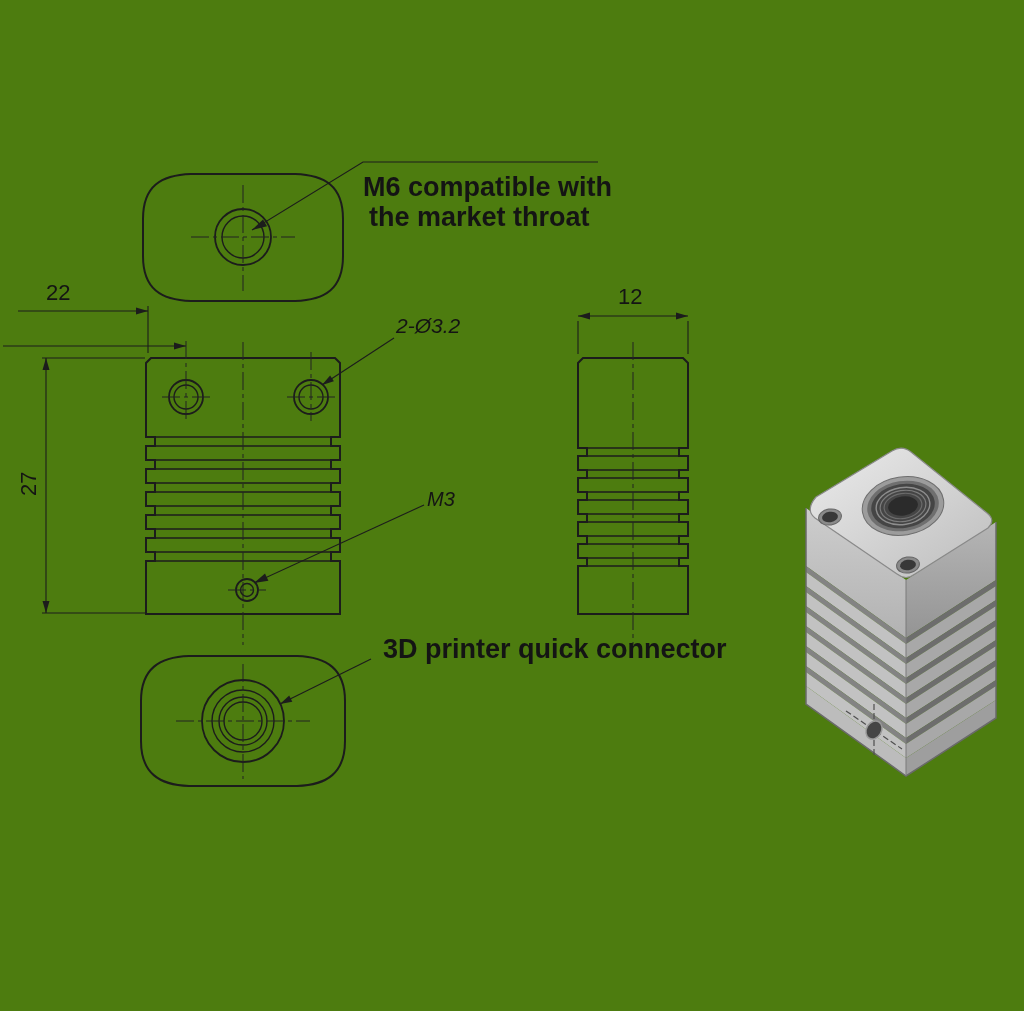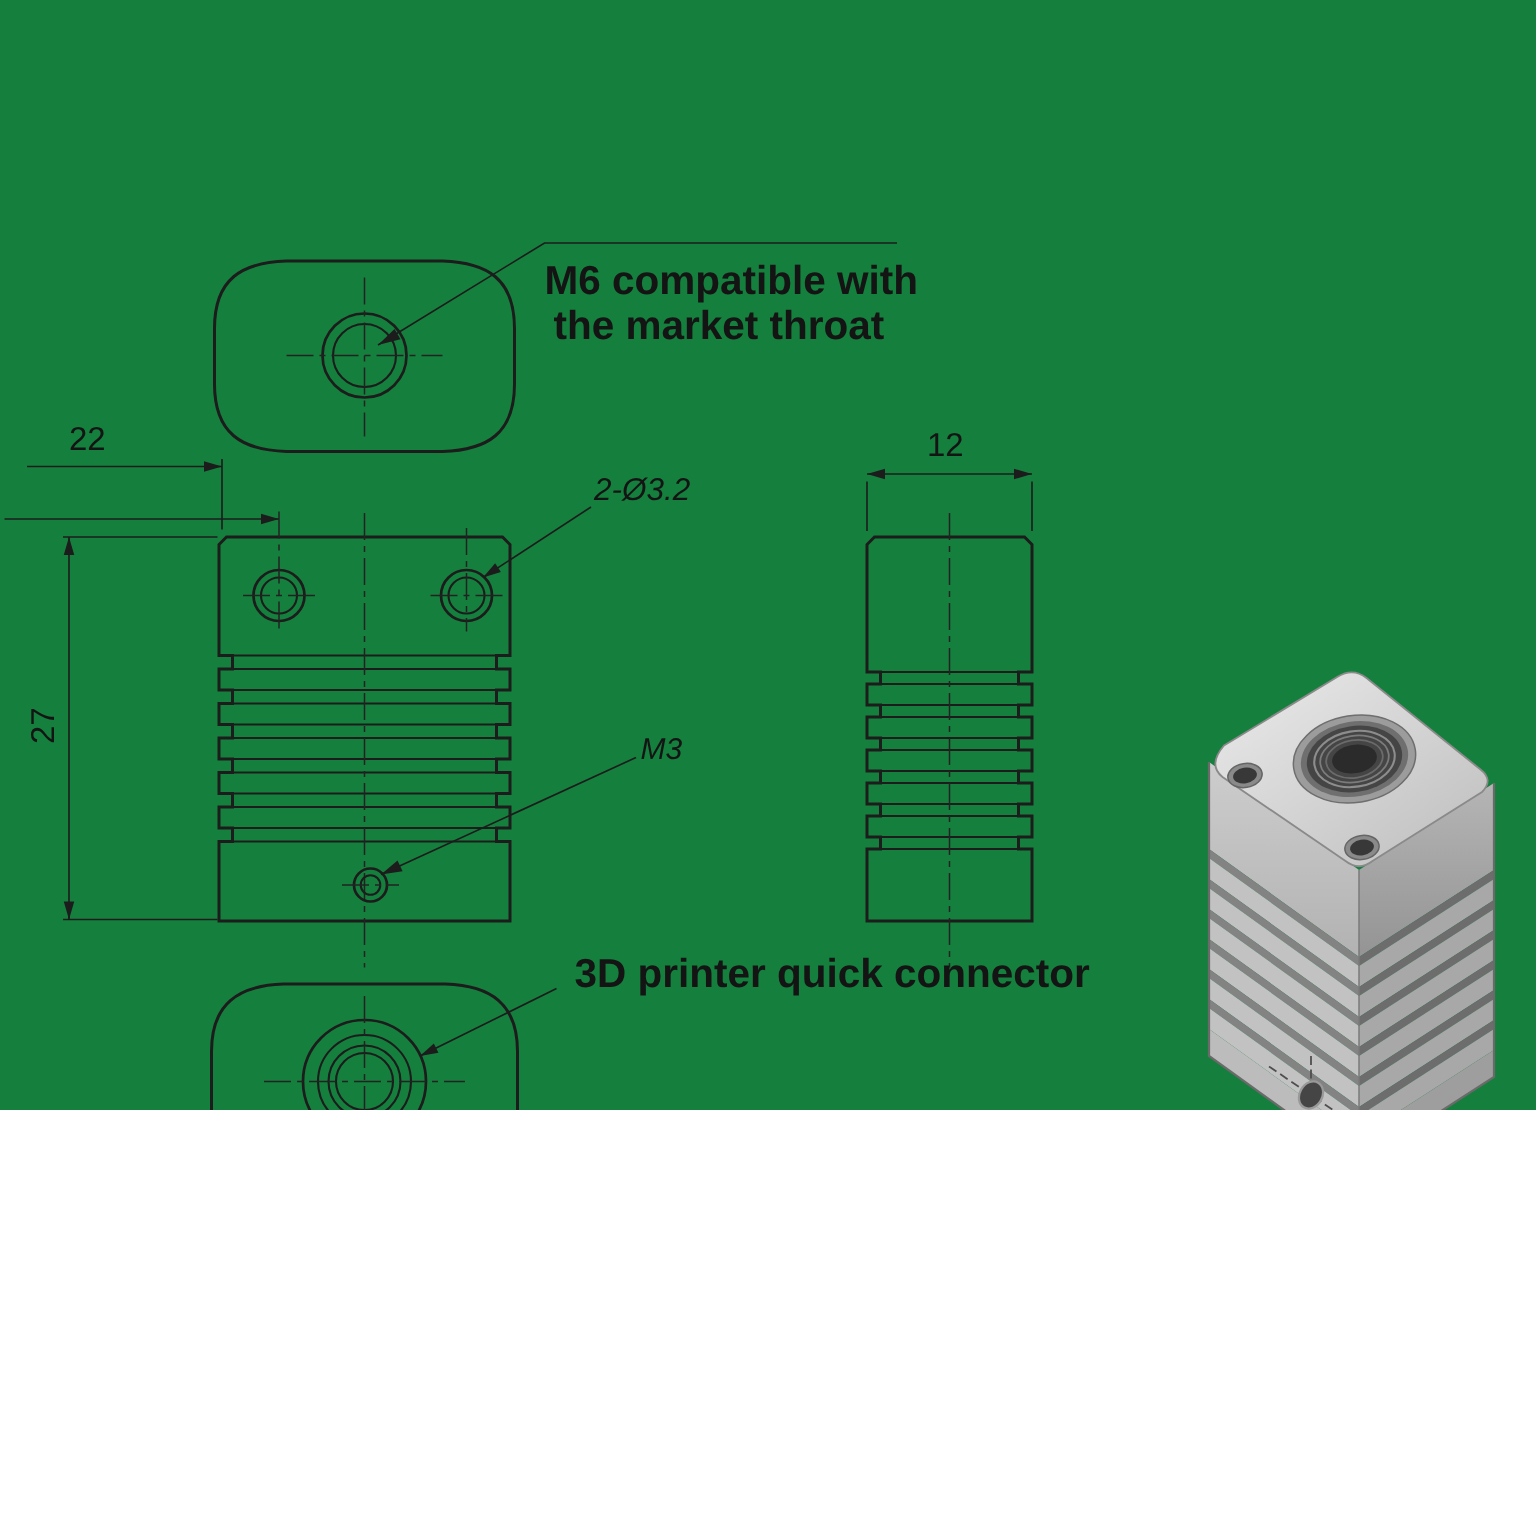--- a/index.html
+++ b/index.html
@@ -1,16 +1,16 @@
 <!DOCTYPE html>
 <html><head>
 <meta charset="utf-8">
 <style>
   html,body{margin:0;padding:0;background:#ffffff;}
-  .canvas{width:1024px;height:740px;background:#15803d;position:relative;overflow:hidden;}
+  .canvas{width:1024px;height:1011px;background:#4d7c0f;position:relative;overflow:hidden;}
   svg{display:block;}
   text{font-family:"Liberation Sans", sans-serif;fill:#141414;}
   .callout{font-size:27px;font-weight:600;}
   .dim{font-size:22px;font-weight:400;}
   .spec{font-size:21px;font-style:italic;}
   .m3lab{font-size:20px;font-style:italic;}
   .outline{fill:none;stroke:#1c1c1c;stroke-width:2;}
   .thin{fill:none;stroke:#1c1c1c;stroke-width:1.3;}
   .dimline{fill:none;stroke:#1c1c1c;stroke-width:1.1;}
   .cl{fill:none;stroke:#222;stroke-width:1;stroke-dasharray:18 4 4 4;}

